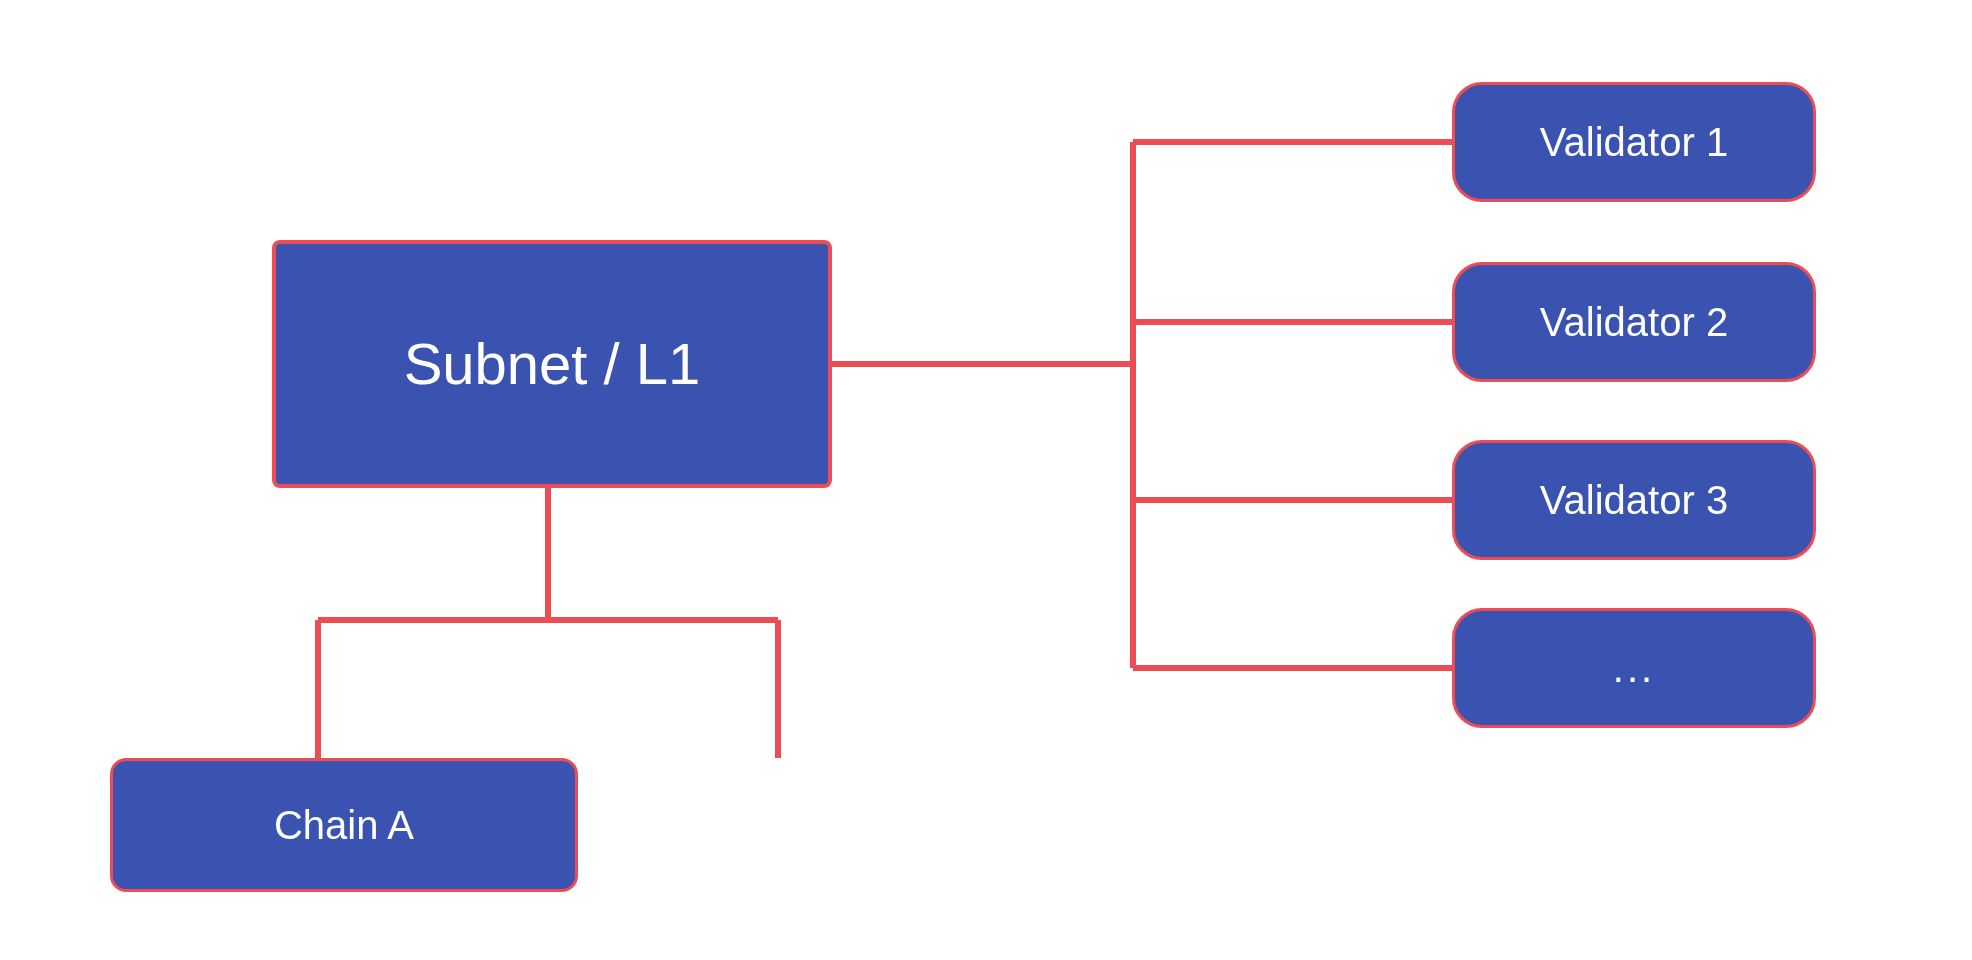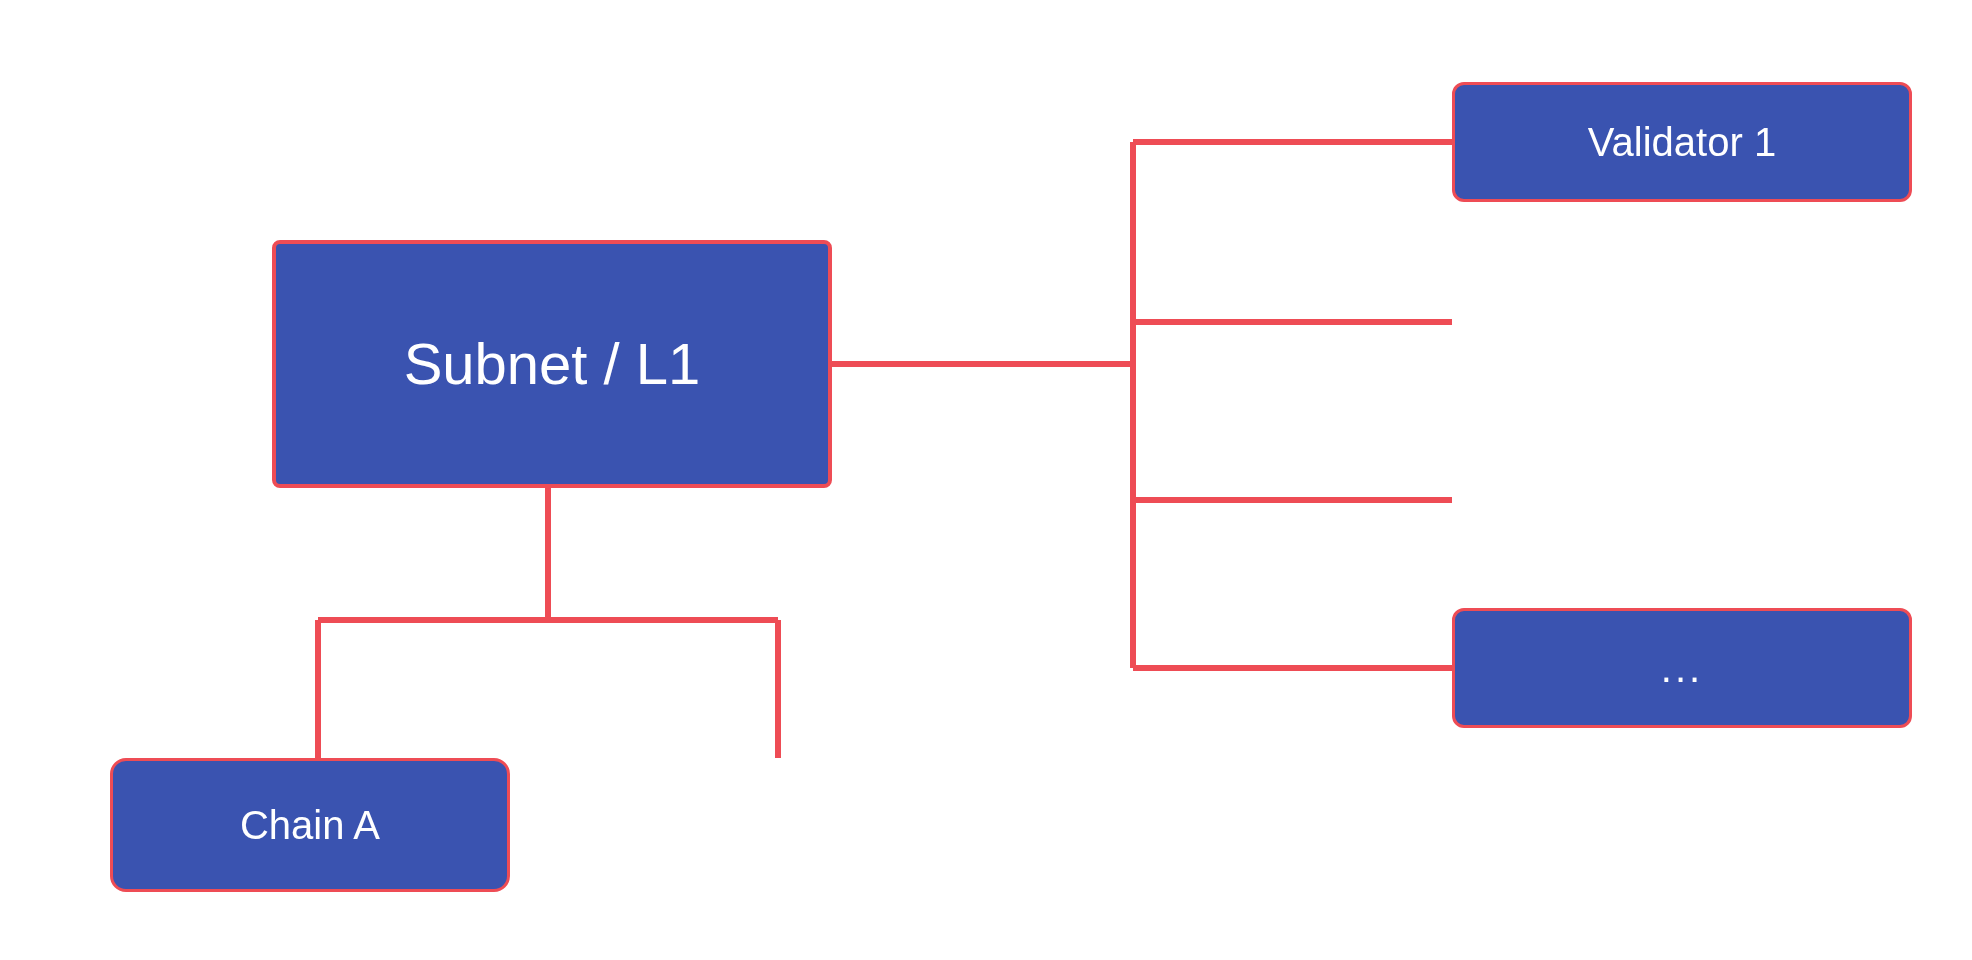--- a/index.html
+++ b/index.html
@@ -45,33 +45,33 @@
     left: 272px;
     top: 240px;
     width: 560px;
     height: 248px;
     border-radius: 8px;
     border-width: 4px;
     font-size: 58px;
   }
   .node-chain {
     top: 758px;
-    width: 400px;
+    width: 468px;
     height: 134px;
     font-size: 40px;
     border-radius: 16px;
   }
   .node-chain-a { left: 110px; }
   .node-chain-b { left: 588px; }
   .node-validator {
     left: 1452px;
-    width: 460px;
+    width: 364px;
     height: 120px;
     font-size: 40px;
-    border-radius: 12px;
+    border-radius: 30px;
   }
   .node-validator-0 { top: 82px; }
   .node-validator-1 { top: 262px; }
   .node-validator-2 { top: 440px; }
   .node-validator-3 { top: 608px; }
   .node-ellipsis { font-size: 40px; letter-spacing: 3px; }
 </style>
 </head>
 <body>
 
@@ -98,19 +98,25 @@
 
   <div class="node node-chain node-chain-a">
     <span>Chain A</span>
   </div>
 
 
   <div class="node node-validator node-validator-0">
     <span>Validator 1</span>
   </div>
 
+  <div class="node node-validator node-validator-1">
+    <span>Validator 2</span>
+  </div>
 
+  <div class="node node-validator node-validator-2">
+    <span>Validator 3</span>
+  </div>
 
   <div class="node node-validator node-validator-3">
     <span class="node-ellipsis">...</span>
   </div>
 
 </div>
 
 </body></html>

